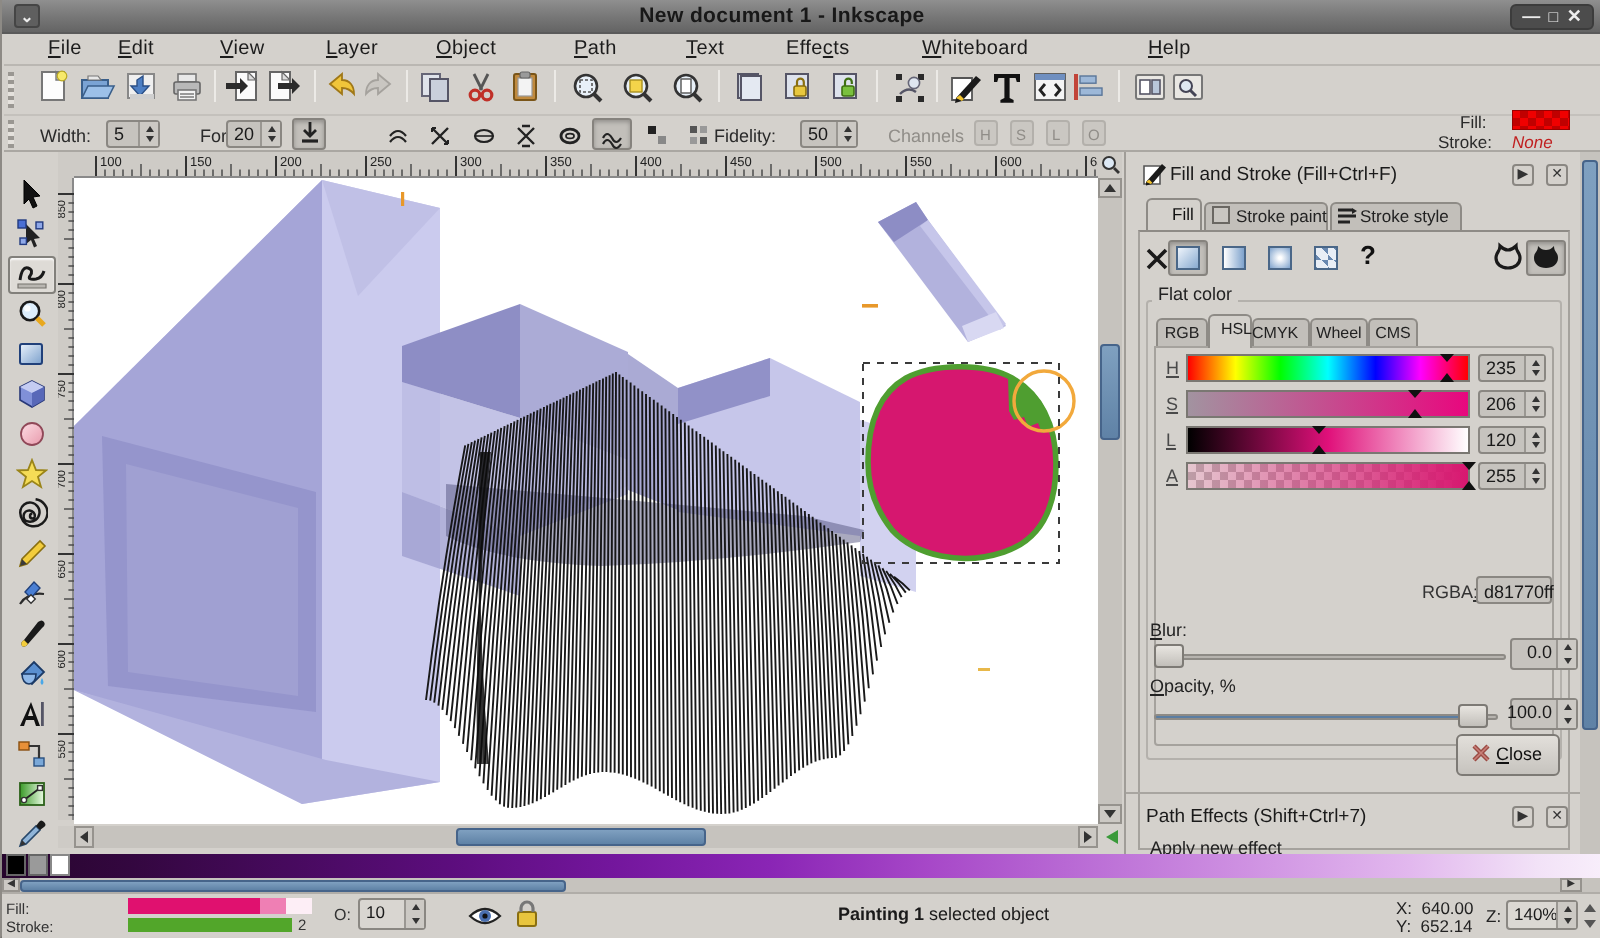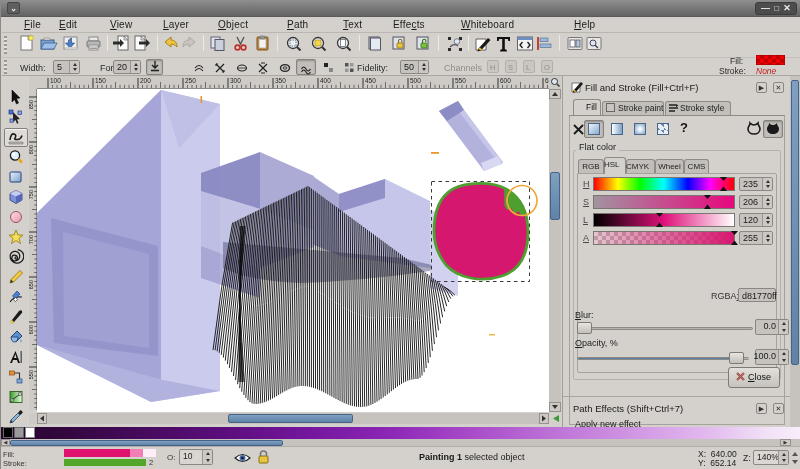--- a/index.html
+++ b/index.html
@@ -39,20 +39,21 @@
 .tab{position:absolute;background:#c2bfba;border:1px solid #8e8b86;border-bottom:none;border-radius:3px 3px 0 0;font-size:9px;color:#2a2a2a;}
 .tab.active{background:#d4d1cc;}
 .slider-lbl{position:absolute;font-size:9px;color:#4a4a4a;text-decoration:underline;}
 .track{position:absolute;border:1px solid #7a7772;}
 .entry{position:absolute;background:#c6c3be;border:1px solid #8a8782;border-radius:2px;font-size:9px;color:#1a1a1a;}
 #statusbar{position:absolute;left:0px;top:446px;width:800px;height:23px;background:#d4d1cc;border-top:1px solid #b0ada8;font-size:8px;color:#222;}
 </style></head>
 <body>
 <div id="win">
   <div id="titlebar">
+    <div class="title">New document 1 - Inkscape</div>
     <div class="abs" style="left:6px;top:2px;width:13px;height:12px;background:#5f5f5f;border:1px solid #454545;border-radius:2px;color:#eee;font-size:8px;text-align:center;line-height:11px;font-weight:bold">⌄</div>
     <div class="tbtnbox">
         <span>―</span>
         <span style="font-size:8px">□</span>
         <span>✕</span>
       </div>
   </div>
   <div id="menumenu">
       <div class="mi" style="left:22px"><u>F</u>ile</div>
       <div class="mi" style="left:57px"><u>E</u>dit</div>
@@ -698,21 +699,21 @@
       </svg>
       <div class="tbtn pressed" style="left:200px;top:44px;width:20px;height:18px"></div>
       <svg class="abs" style="left:203px;top:45px" width="14" height="14" viewBox="0 0 14 14">
         <path d="M3 2 c0 3 -2 3 -2 6 c0 3 2.5 5 6 5 s6 -2 6 -5 c0 -3 -2 -3 -2 -6 c-1.5 1.5 -2.5 2 -4 2 s-2.5 -0.5 -4 -2z" fill="#1a1a1a"></path>
       </svg>
       <div class="abs" style="left:10px;top:74px;width:208px;height:230px;border:1px solid #b4b1ac;border-radius:2px"></div>
       <div class="abs" style="left:13px;top:66px;background:#d4d1cc;padding:0 3px;font-size:9px;color:#222">Flat color</div>
       <div class="tab" style="left:15px;top:83px;width:26px;height:15px;"></div>
       <div class="abs" style="left:15px;top:86px;width:26px;text-align:center;font-size:8px;color:#222;z-index:3">RGB</div>
       <div class="tab active" style="left:41px;top:81px;width:22px;height:17px;z-index:2;"></div>
-      <div class="abs" style="left:41px;top:84px;width:22px;text-align:left;font-size:8px;color:#222;z-index:3">HSL</div>
+      <div class="abs" style="left:41px;top:84px;width:22px;text-align:right;font-size:8px;color:#222;z-index:3">HSL</div>
       <div class="tab" style="left:63px;top:83px;width:29px;height:15px;"></div>
       <div class="abs" style="left:63px;top:86px;width:29px;font-size:8px;color:#222;z-index:3">CMYK</div>
       <div class="tab" style="left:92px;top:83px;width:29px;height:15px;"></div>
       <div class="abs" style="left:92px;top:86px;width:29px;text-align:center;font-size:8px;color:#222;z-index:3">Wheel</div>
       <div class="tab" style="left:121px;top:83px;width:25px;height:15px;"></div>
       <div class="abs" style="left:121px;top:86px;width:25px;text-align:center;font-size:8px;color:#222;z-index:3">CMS</div>
       <div class="abs" style="left:14px;top:97px;width:200px;height:200px;border:1px solid #a5a29d;border-radius:0 2px 2px 2px;background:#d4d1cc"></div>
       <div class="slider-lbl" style="left:20px;top:103px">H</div>
       <div class="track" style="left:30px;top:101px;width:142px;height:14px;background:linear-gradient(90deg,#f00 0%,#ff0 17%,#0f0 33%,#0ff 50%,#00f 67%,#f0f 83%,#f00 100%)"></div>
       <svg class="abs" style="left:157px;top:101px" width="7" height="14" viewBox="0 0 7 14">

